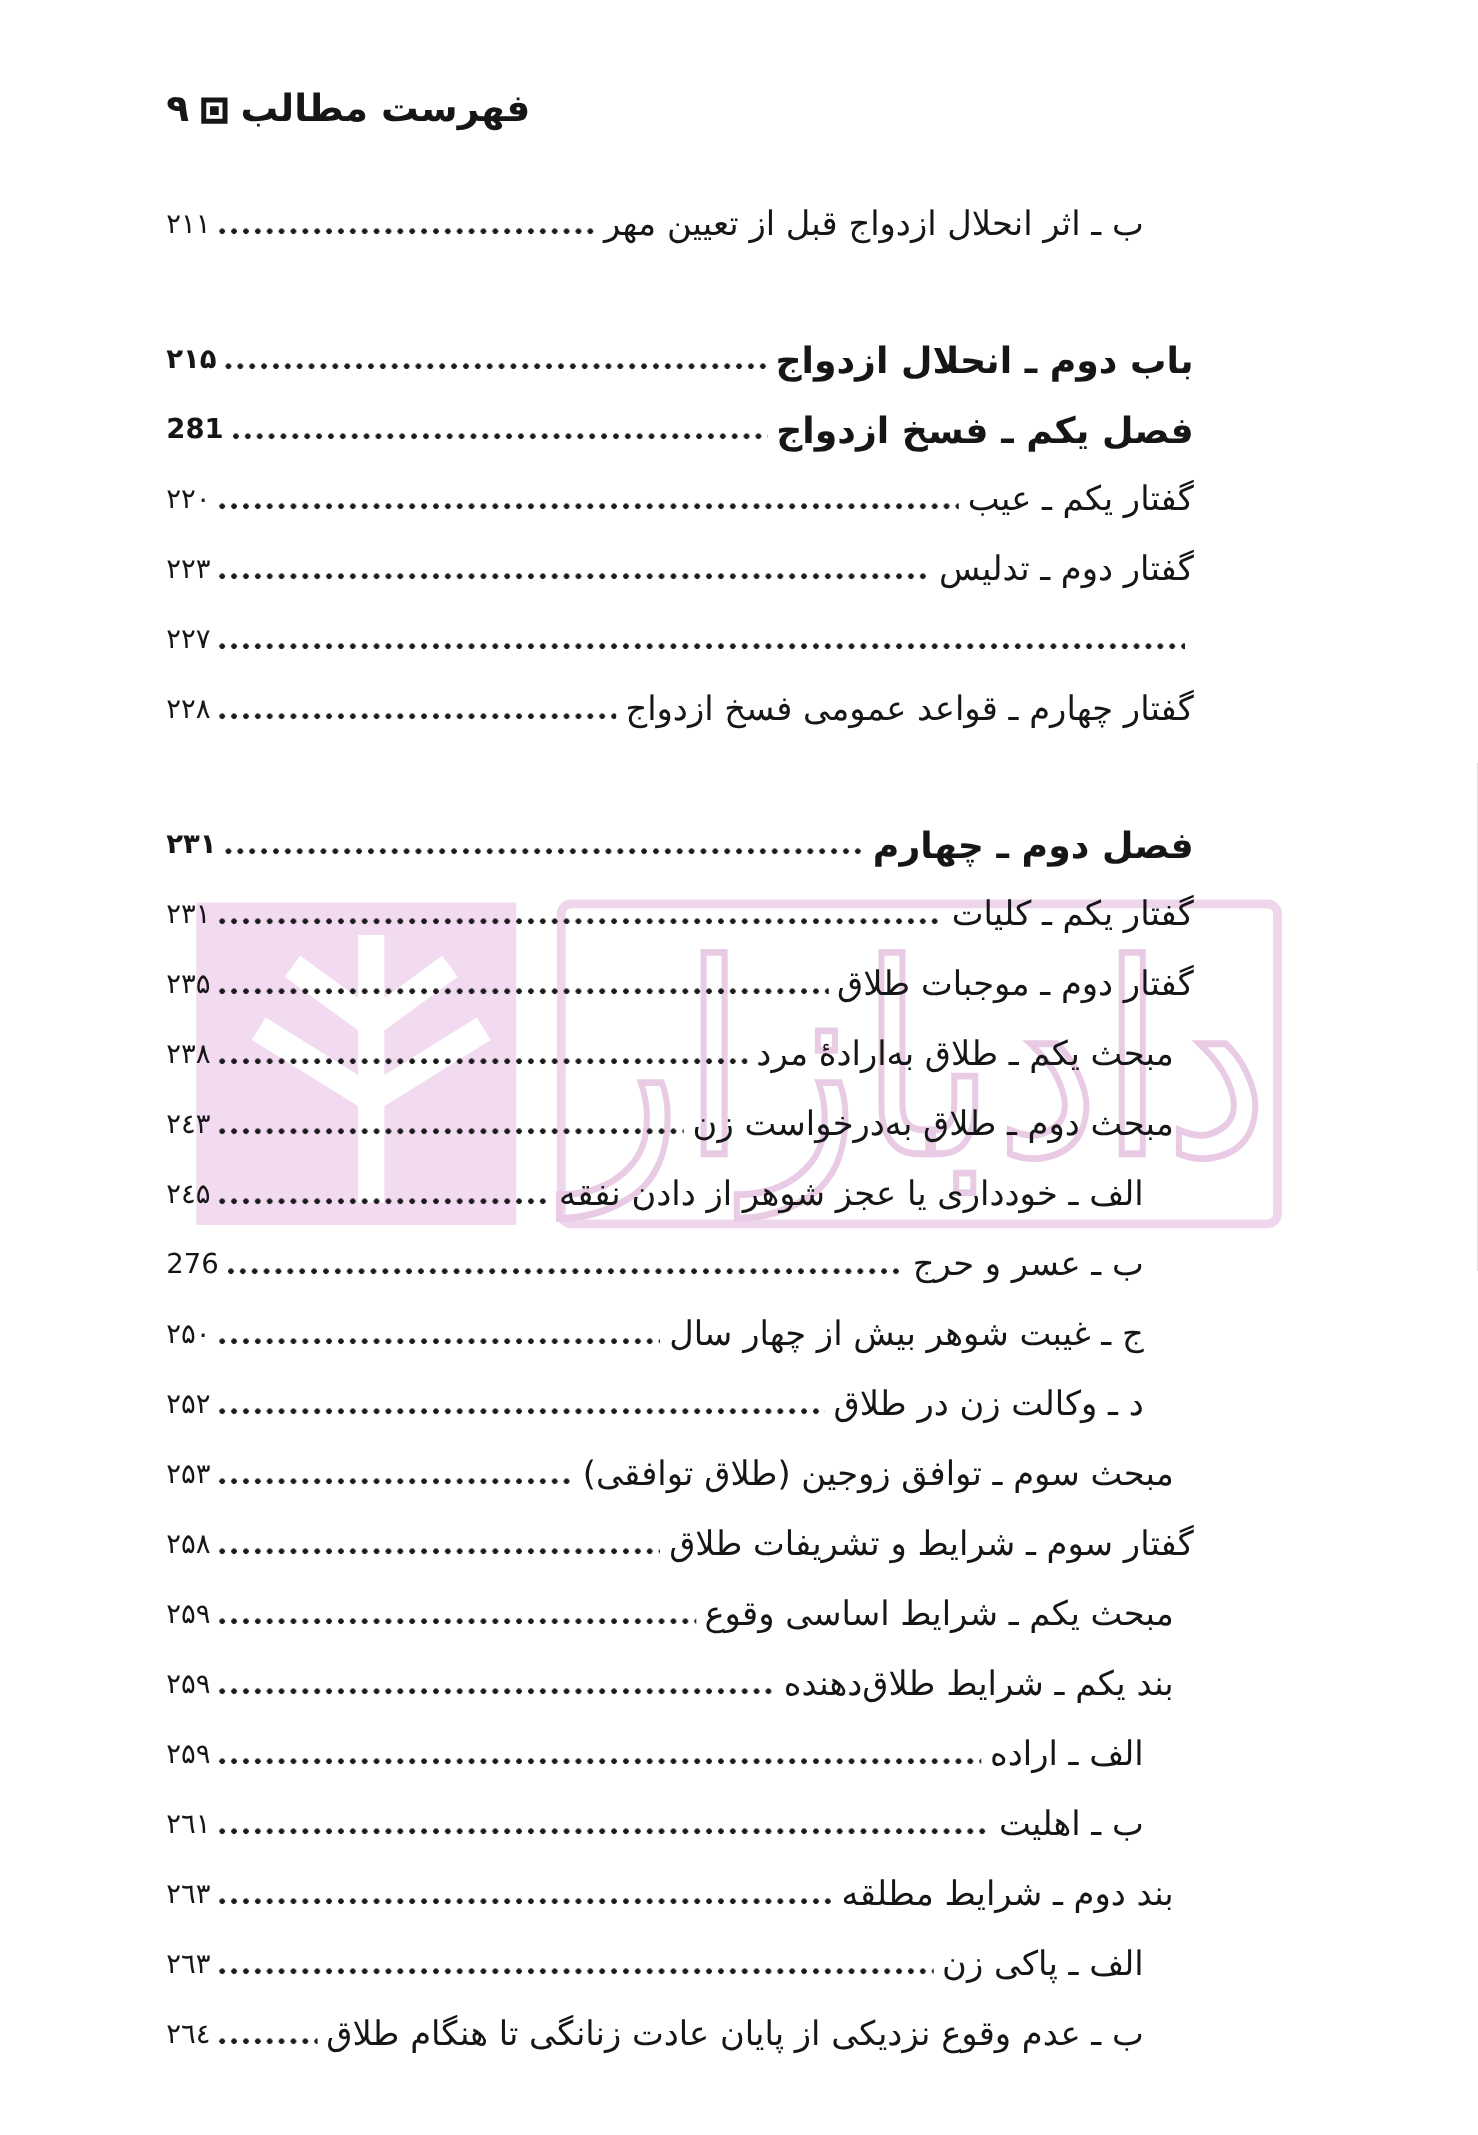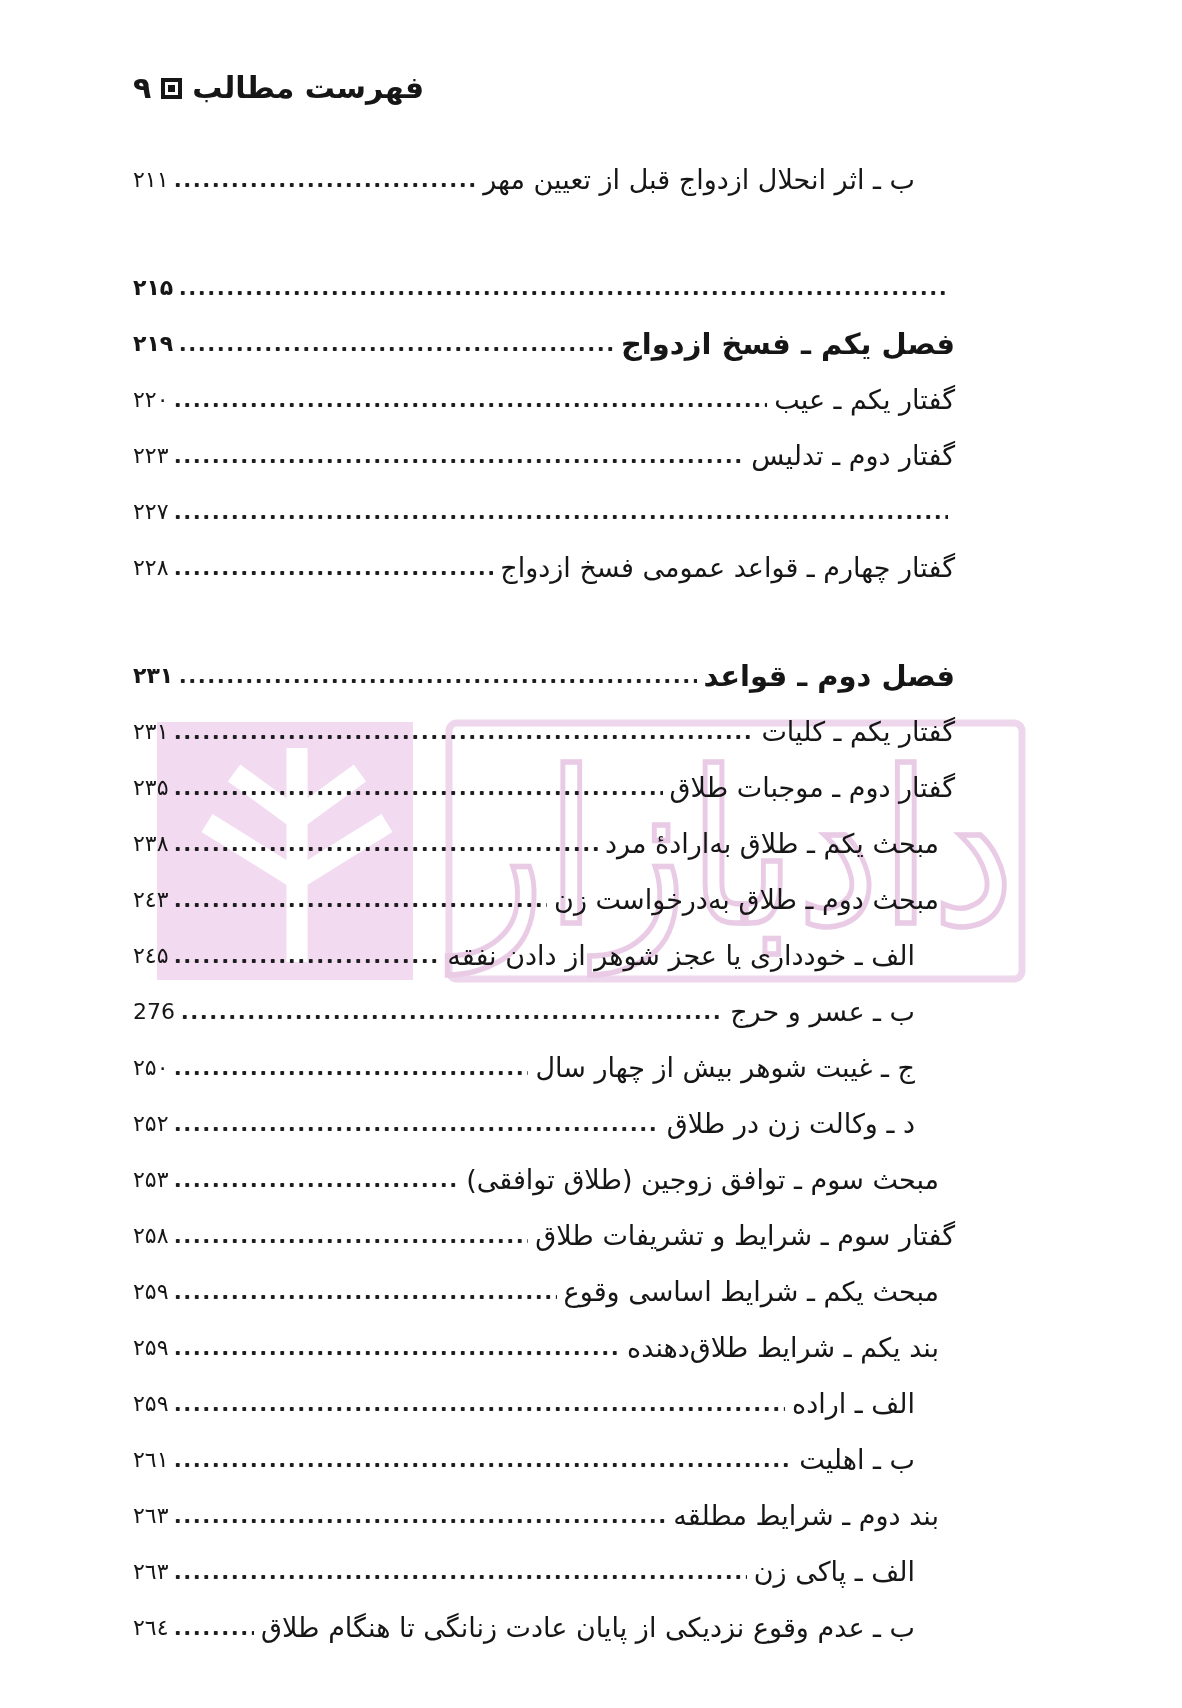--- a/index.html
+++ b/index.html
@@ -103,28 +103,29 @@
   </header>
 
   <main class="toc" id="toc">
   <div class="row lvl2">
     <span class="t">ب ـ اثر انحلال ازدواج قبل از تعیین مهر</span>
     <span class="leader"></span>
     <span class="n">۲۱۱</span>
   </div>
 
   <div class="row lvl0 bold gap">
+    <span class="t">باب دوم ـ انحلال ازدواج</span>
     <span class="leader"></span>
     <span class="n">۲۱۵</span>
   </div>
 
   <div class="row lvl0 bold">
     <span class="t">فصل یکم ـ فسخ ازدواج</span>
     <span class="leader"></span>
-    <span class="n">۲۱۹</span>
+    <span class="n">281</span>
   </div>
 
   <div class="row lvl0">
     <span class="t">گفتار یکم ـ عیب</span>
     <span class="leader"></span>
     <span class="n">۲۲۰</span>
   </div>
 
   <div class="row lvl0">
     <span class="t">گفتار دوم ـ تدلیس</span>
@@ -137,21 +138,21 @@
     <span class="n">۲۲۷</span>
   </div>
 
   <div class="row lvl0">
     <span class="t">گفتار چهارم ـ قواعد عمومی فسخ ازدواج</span>
     <span class="leader"></span>
     <span class="n">۲۲۸</span>
   </div>
 
   <div class="row lvl0 bold gap">
-    <span class="t">فصل دوم ـ قواعد</span>
+    <span class="t">فصل دوم ـ چهارم</span>
     <span class="leader"></span>
     <span class="n">۲۳۱</span>
   </div>
 
   <div class="row lvl0">
     <span class="t">گفتار یکم ـ کلیات</span>
     <span class="leader"></span>
     <span class="n">۲۳۱</span>
   </div>
 

